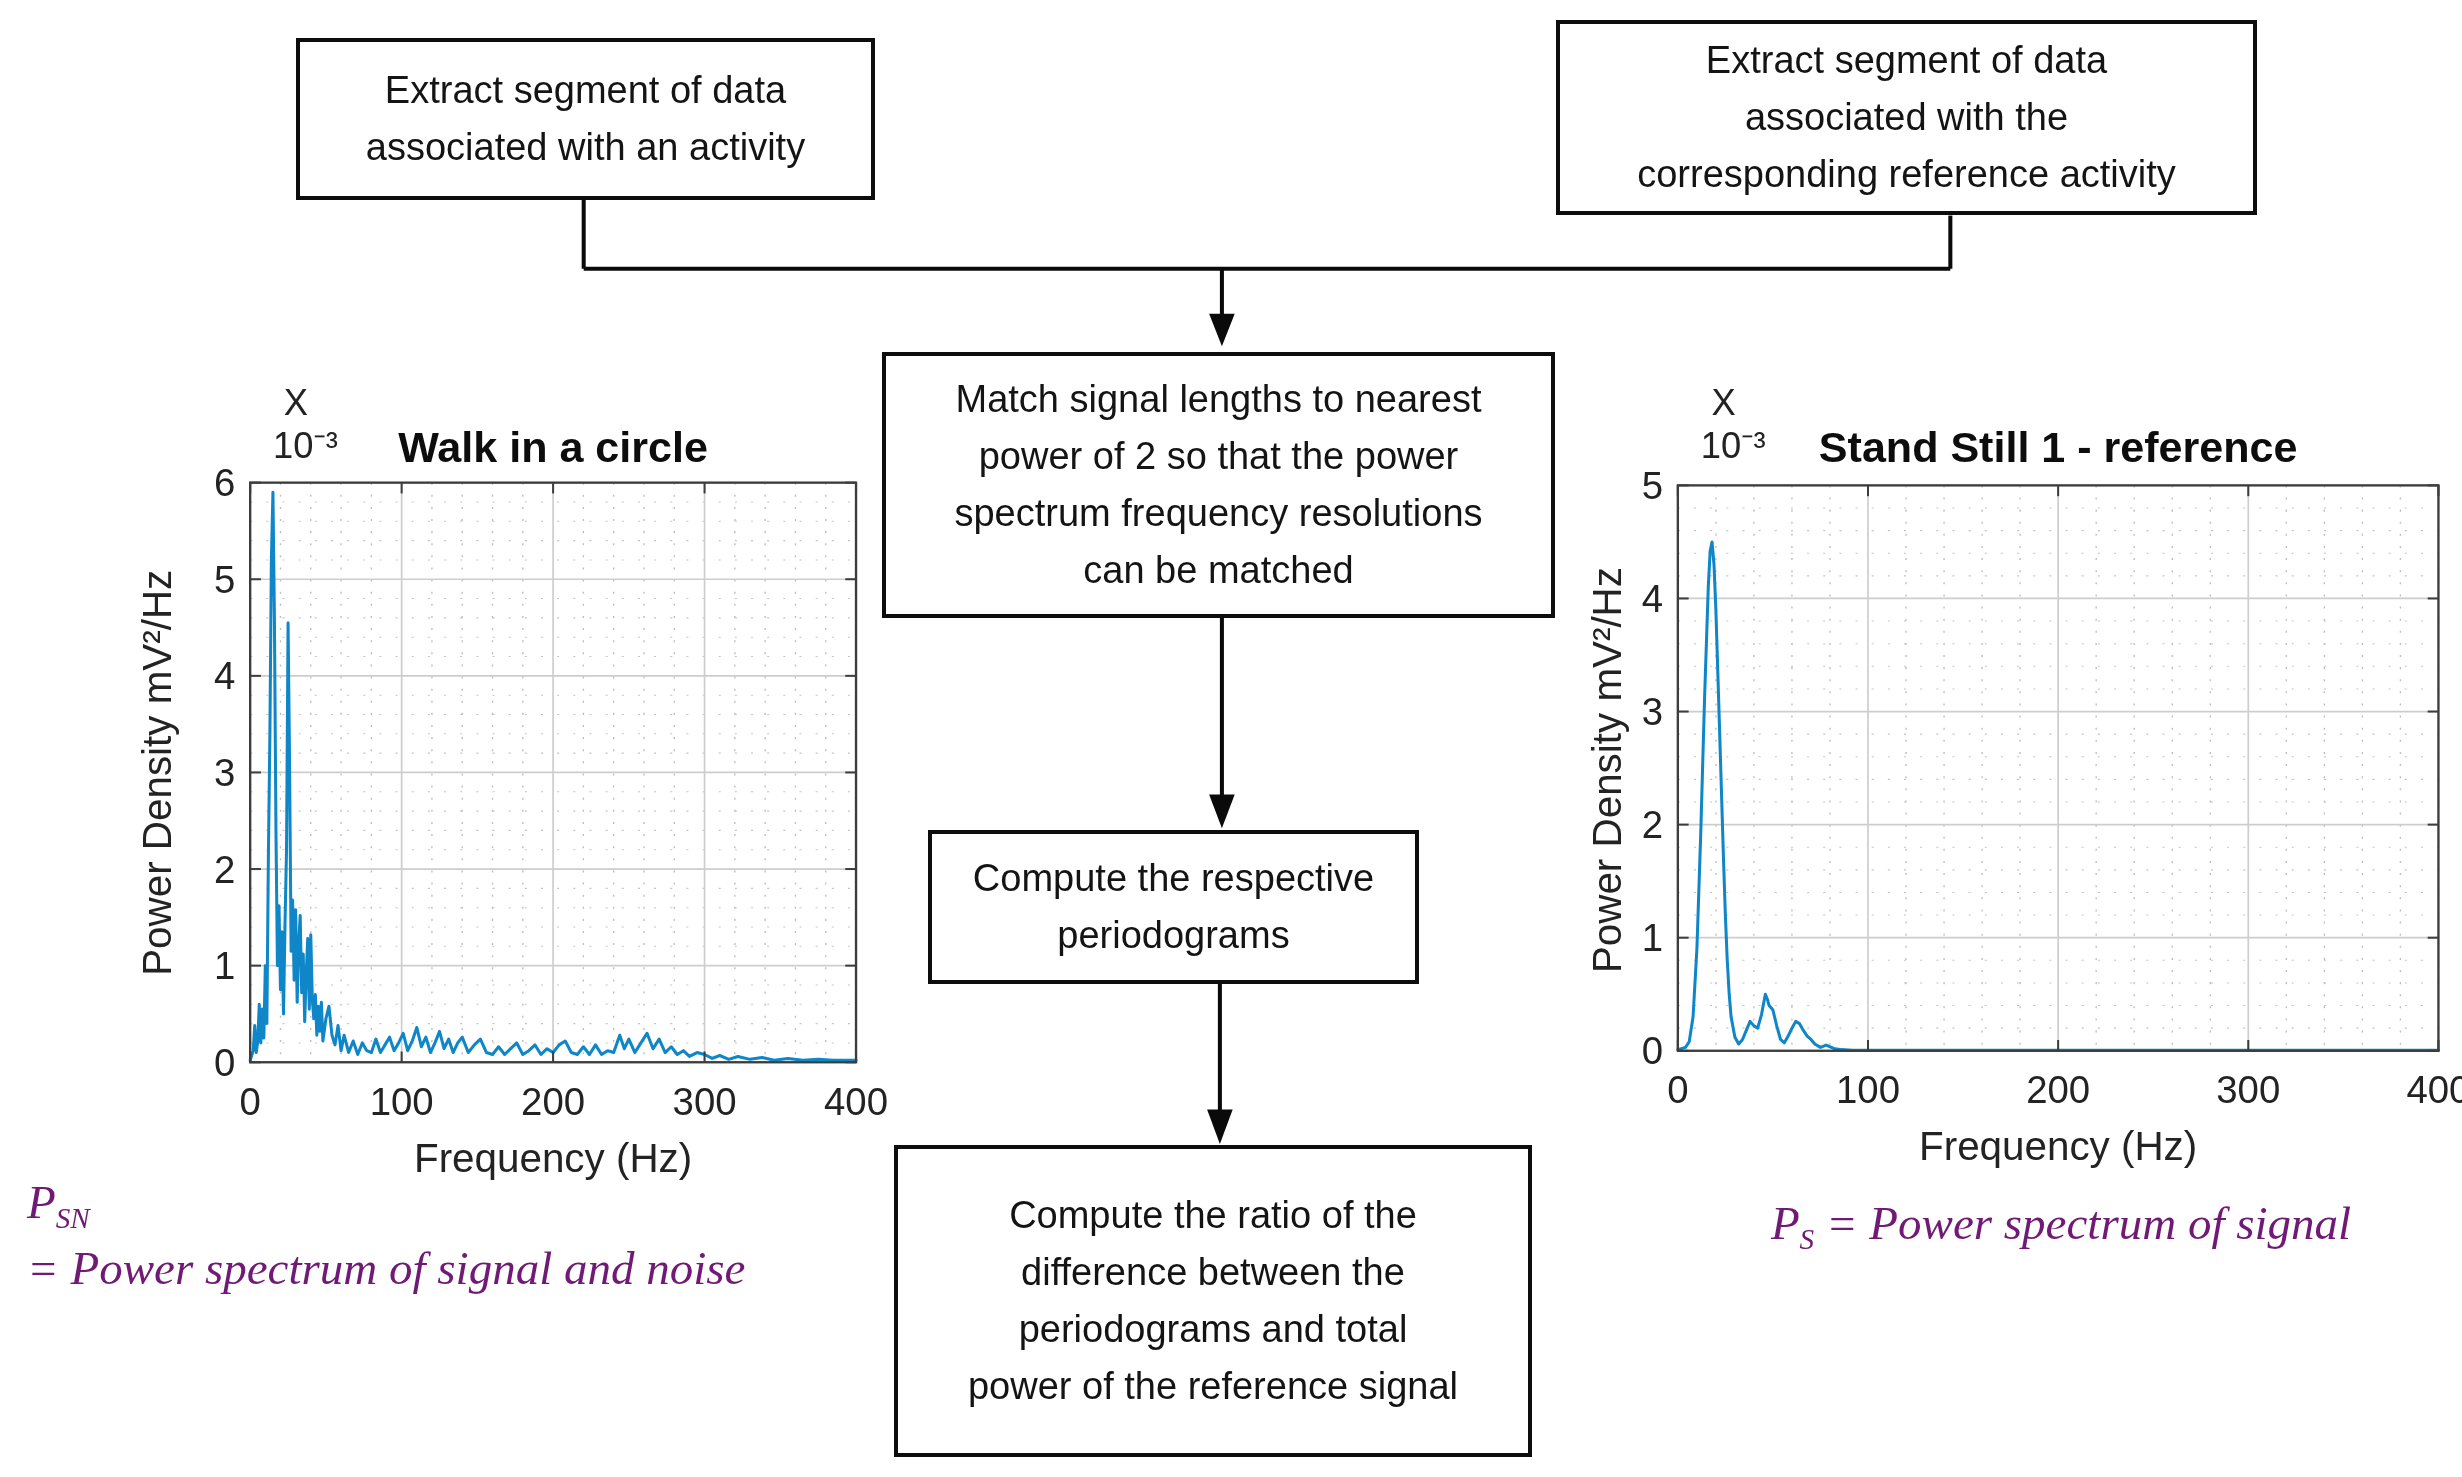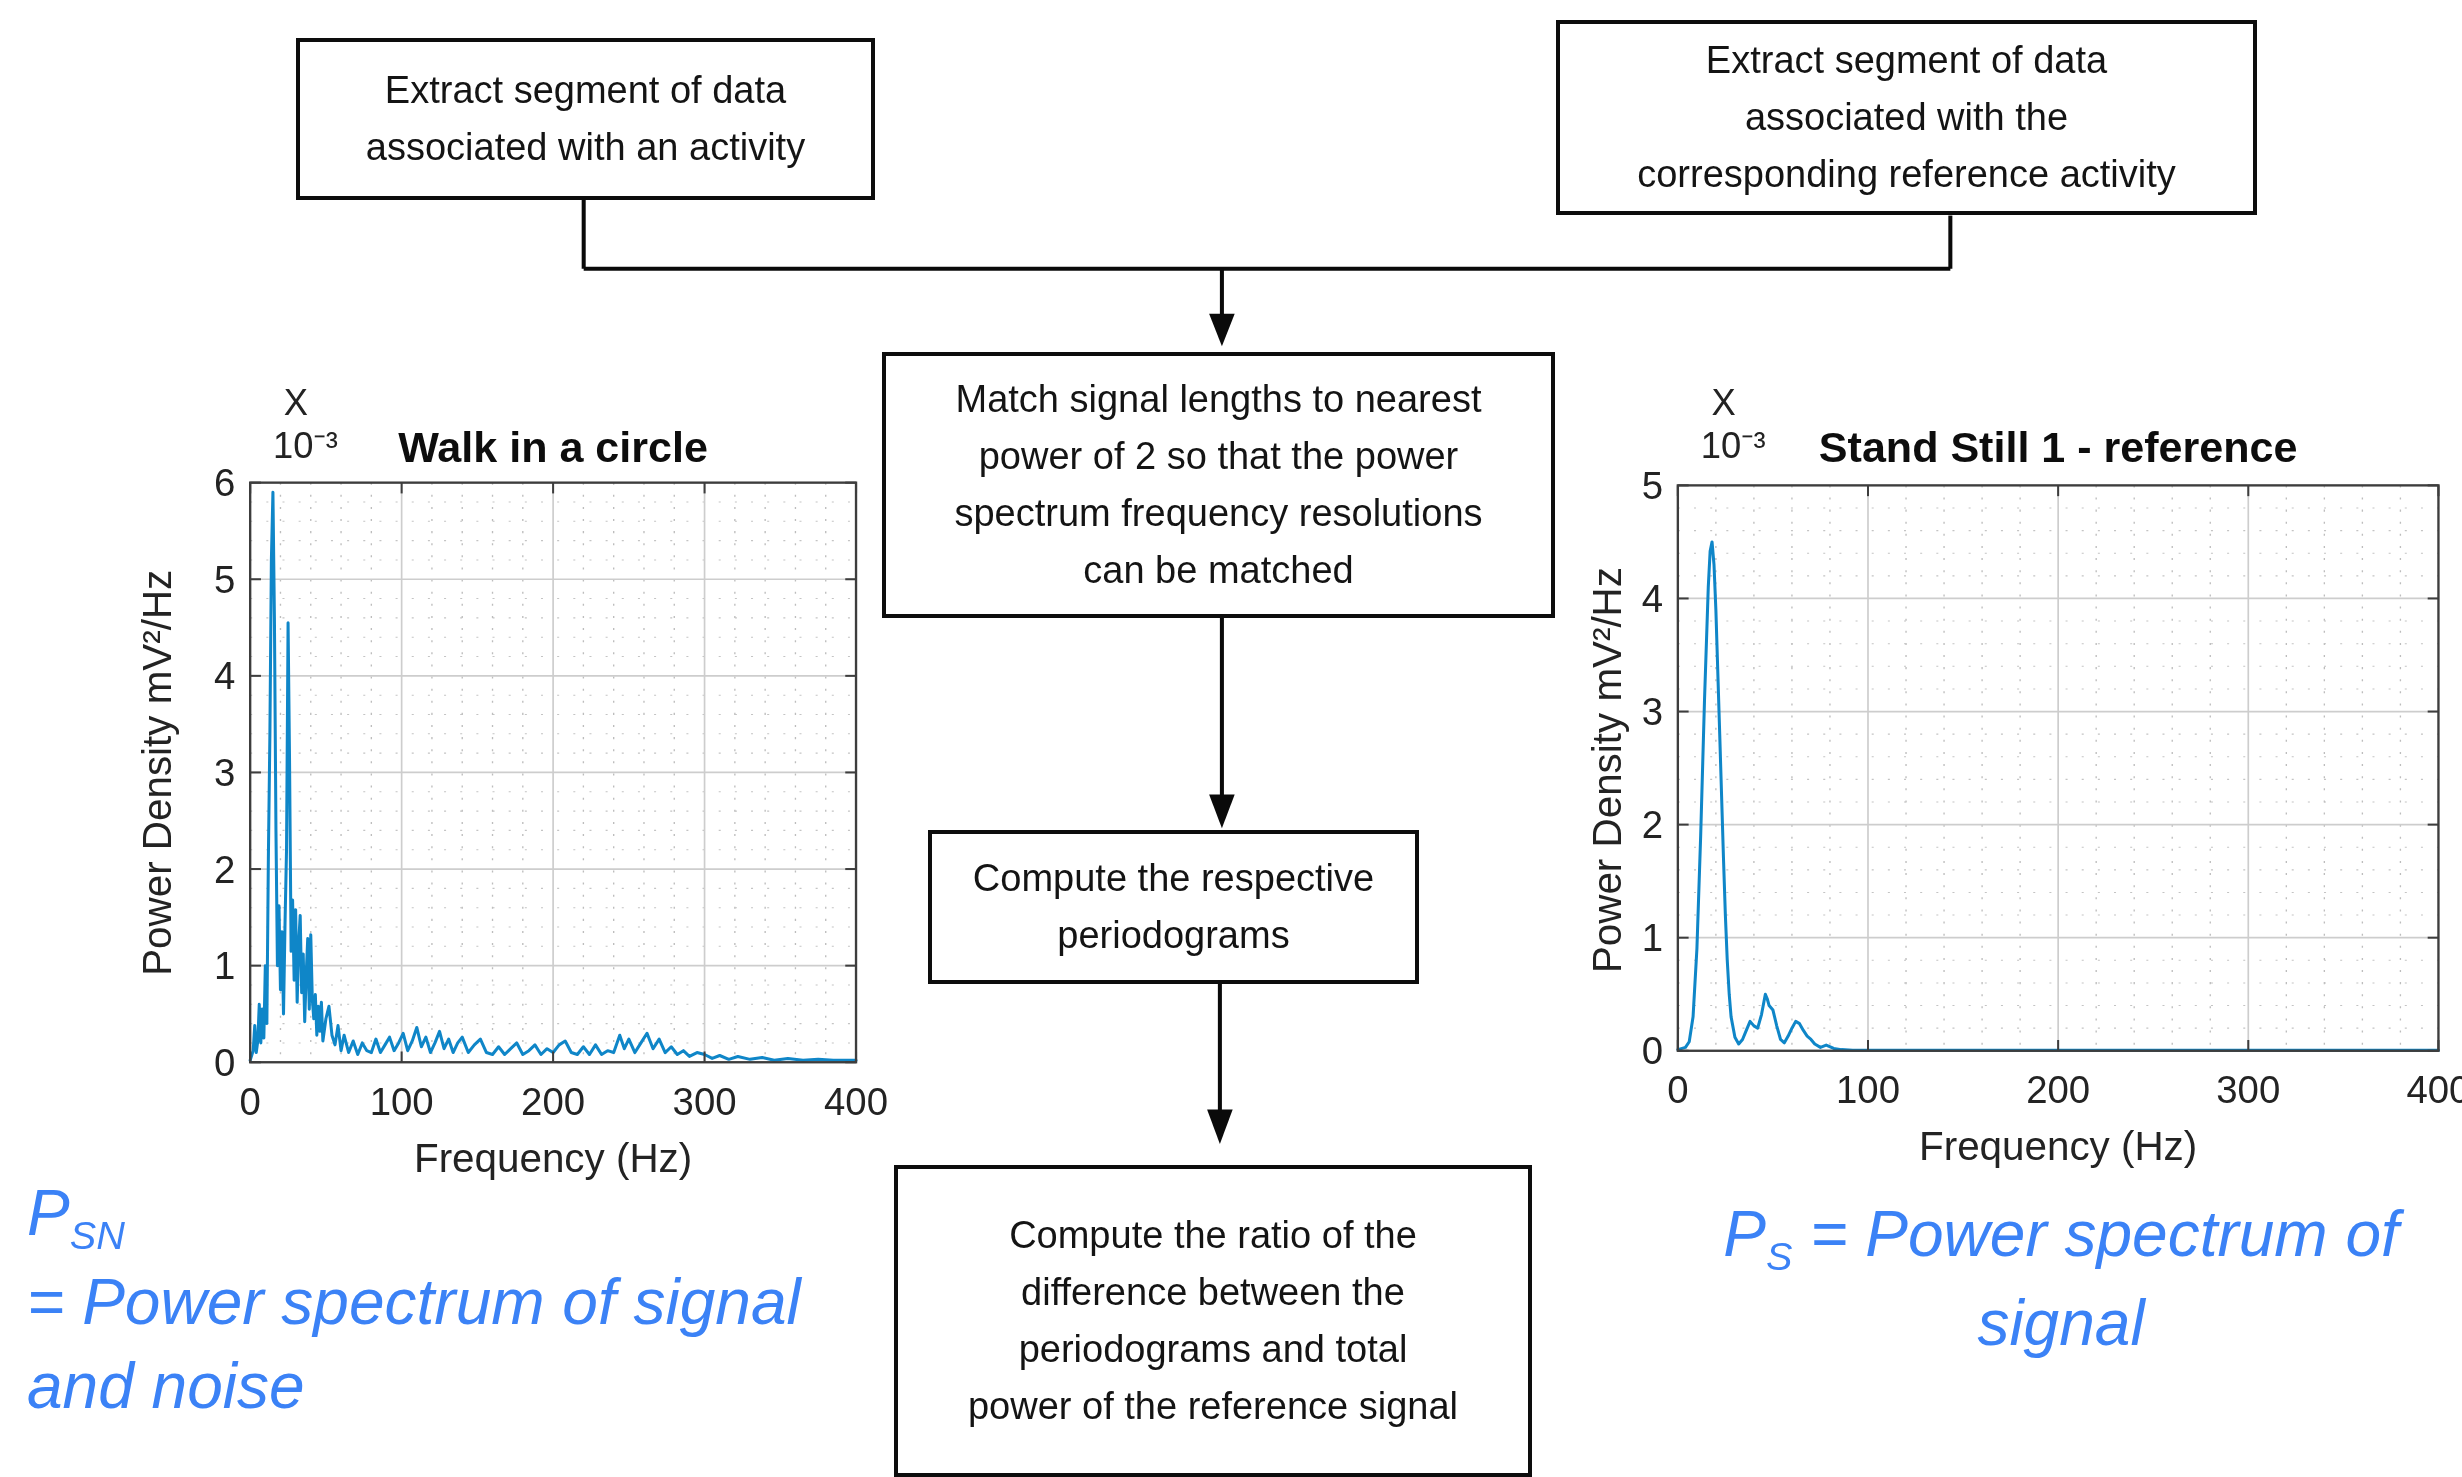--- a/index.html
+++ b/index.html
@@ -6,22 +6,22 @@
   #canvas{position:relative;width:2462px;height:1478px;background:#ffffff;overflow:hidden;
           font-family:"Liberation Sans",sans-serif;padding-left:44px;}
   .flow-box{position:absolute;box-sizing:border-box;border:4.7px solid #0d0d0d;background:#ffffff;
             display:flex;align-items:center;justify-content:center;text-align:center;
             white-space:pre-line;font-size:38px;line-height:1.5;color:#141414;padding:6.7px 13.5px;}
   svg{position:absolute;left:0;top:0;overflow:visible;}
   svg text{font-family:"Liberation Sans",sans-serif;}
   .chart-title{font-size:64px;font-weight:bold;fill:#0d0d0d;}
   .axis-label{font-size:60px;fill:#232323;}
   .scale-note{font-size:54px;fill:#232323;}
-  .formula{position:absolute;font-family:Liberation Sans, sans-serif;font-style:italic;
-           font-size:64px;color:#3b82f6;line-height:1.3;}
+  .formula{position:absolute;font-family:Liberation Serif, serif;font-style:italic;
+           font-size:47px;color:#701a75;line-height:1.3;}
   .formula sub{font-size:0.62em;font-style:italic;}
 </style>
 </head>
 <body>
 
 <div id="canvas">
 
   <svg id="connectors" width="2462" height="1478" viewBox="0 0 3657 2195">
       <path d="M867,296 V399" stroke="#0a0a0a" stroke-width="6" fill="none"></path>
       <path d="M2897,320 V399" stroke="#0a0a0a" stroke-width="6" fill="none"></path>
@@ -42,21 +42,21 @@
 corresponding reference activity</div>
 
   <div class="flow-box" style="left:882px;top:352px;width:673px;height:266px;">Match signal lengths to nearest
 power of 2 so that the power
 spectrum frequency resolutions
 can be matched</div>
 
   <div class="flow-box" style="left:928px;top:830px;width:491px;height:154px;">Compute the respective
 periodograms</div>
 
-  <div class="flow-box" style="left:894px;top:1145px;width:638px;height:312px;margin-top:20px;">Compute the ratio of the
+  <div class="flow-box" style="left:894px;top:1145px;width:638px;height:312px;">Compute the ratio of the
 difference between the
 periodograms and total
 power of the reference signal</div>
 
   <svg id="chartLeft" style="left:94px;top:374px;" width="828" height="842" viewBox="0 0 1230 1250">
     <g id="chartLeft-grid">
         <line x1="277" y1="161" x2="277" y2="1022" stroke="#bdbdbd" stroke-width="2" stroke-dasharray="3 15"></line>
         <line x1="322" y1="161" x2="322" y2="1022" stroke="#bdbdbd" stroke-width="2" stroke-dasharray="3 15"></line>
         <line x1="367" y1="161" x2="367" y2="1022" stroke="#bdbdbd" stroke-width="2" stroke-dasharray="3 15"></line>
         <line x1="412" y1="161" x2="412" y2="1022" stroke="#bdbdbd" stroke-width="2" stroke-dasharray="3 15"></line>

